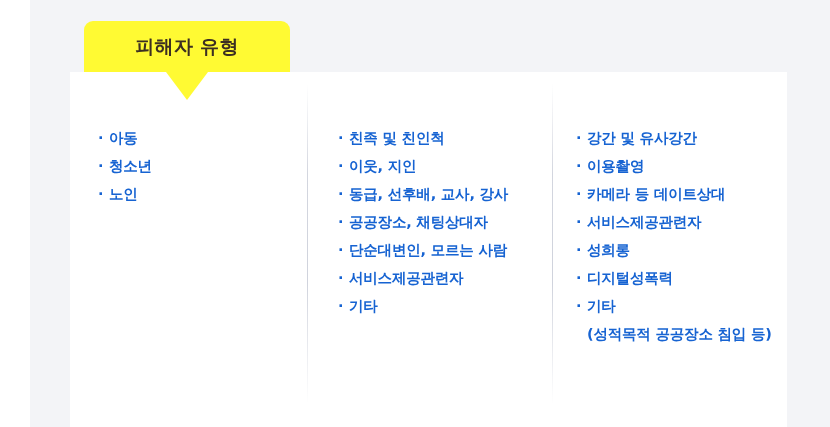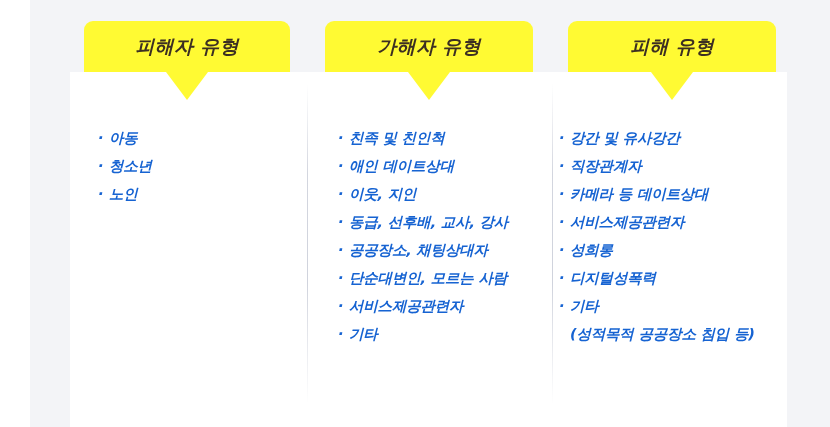--- a/index.html
+++ b/index.html
@@ -12,21 +12,20 @@
     overflow: hidden;
     background: #ffffff;
     font-family: "DejaVu Sans", "Liberation Sans", sans-serif;
   }
 
   #stage {
     position: relative;
     width: 830px;
     height: 427px;
     background: #ffffff;
-    font-style: italic;
   }
 
   
   .page-backdrop {
     position: absolute;
     left: 30px;
     top: 0;
     width: 800px;
     height: 427px;
     background: #f3f4f7;
@@ -93,21 +92,21 @@
   #divider-0 { left: 307px; }
   #divider-1 { left: 552px; }
 
   
   .column {
     position: absolute;
     top: 124px;
   }
   #column-0 { left: 98px;  width: 190px; }
   #column-1 { left: 338px; width: 200px; }
-  #column-2 { left: 559px; width: 200px; }
+  #column-2 { left: 576px; width: 200px; }
 
   .list { margin: 0; padding: 0; list-style: none; }
 
   .list-item {
     font-size: 14.5px;
     font-weight: bold;
     color: #1663d2;
     line-height: 28px;
     white-space: nowrap;
     letter-spacing: -0.2px;
@@ -132,55 +131,46 @@
   <div class="content-card"></div>
 
   <div class="divider" id="divider-0"></div>
   <div class="divider" id="divider-1"></div>
 
   <div class="tab" id="tab-0">
     <span class="tab-label">피해자 유형</span>
     <span class="tab-arrow"></span>
   </div>
 
-  <div class="tab" id="tab-1">
-    <span class="tab-label">가해자 유형</span>
-    <span class="tab-arrow"></span>
-  </div>
 
-  <div class="tab" id="tab-2">
-    <span class="tab-label">피해 유형</span>
-    <span class="tab-arrow"></span>
-  </div>
 
   <div class="column" id="column-0">
     <ul class="list" id="list-0">
         <li class="list-item"><span class="bullet">·</span><span class="txt">아동</span></li>
         <li class="list-item"><span class="bullet">·</span><span class="txt">청소년</span></li>
         <li class="list-item"><span class="bullet">·</span><span class="txt">노인</span></li>
       </ul>
   </div>
 
   <div class="column" id="column-1">
     <ul class="list" id="list-1">
         <li class="list-item"><span class="bullet">·</span><span class="txt">친족 및 친인척</span></li>
-        <li class="list-item"><span class="bullet">·</span><span class="txt">애인 데이트상대</span></li>
         <li class="list-item"><span class="bullet">·</span><span class="txt">이웃, 지인</span></li>
         <li class="list-item"><span class="bullet">·</span><span class="txt">동급, 선후배, 교사, 강사</span></li>
         <li class="list-item"><span class="bullet">·</span><span class="txt">공공장소, 채팅상대자</span></li>
         <li class="list-item"><span class="bullet">·</span><span class="txt">단순대변인, 모르는 사람</span></li>
         <li class="list-item"><span class="bullet">·</span><span class="txt">서비스제공관련자</span></li>
         <li class="list-item"><span class="bullet">·</span><span class="txt">기타</span></li>
       </ul>
   </div>
 
   <div class="column" id="column-2">
     <ul class="list" id="list-2">
         <li class="list-item"><span class="bullet">·</span><span class="txt">강간 및 유사강간</span></li>
-        <li class="list-item"><span class="bullet">·</span><span class="txt">직장관계자</span></li>
+        <li class="list-item"><span class="bullet">·</span><span class="txt">이용촬영</span></li>
         <li class="list-item"><span class="bullet">·</span><span class="txt">카메라 등 데이트상대</span></li>
         <li class="list-item"><span class="bullet">·</span><span class="txt">서비스제공관련자</span></li>
         <li class="list-item"><span class="bullet">·</span><span class="txt">성희롱</span></li>
         <li class="list-item"><span class="bullet">·</span><span class="txt">디지털성폭력</span></li>
         <li class="list-item"><span class="bullet">·</span><span class="txt">기타</span></li>
         <li class="list-item continuation"><span class="bullet">·</span><span class="txt">(성적목적 공공장소 침입 등)</span></li>
       </ul>
   </div>
 
 </div>

